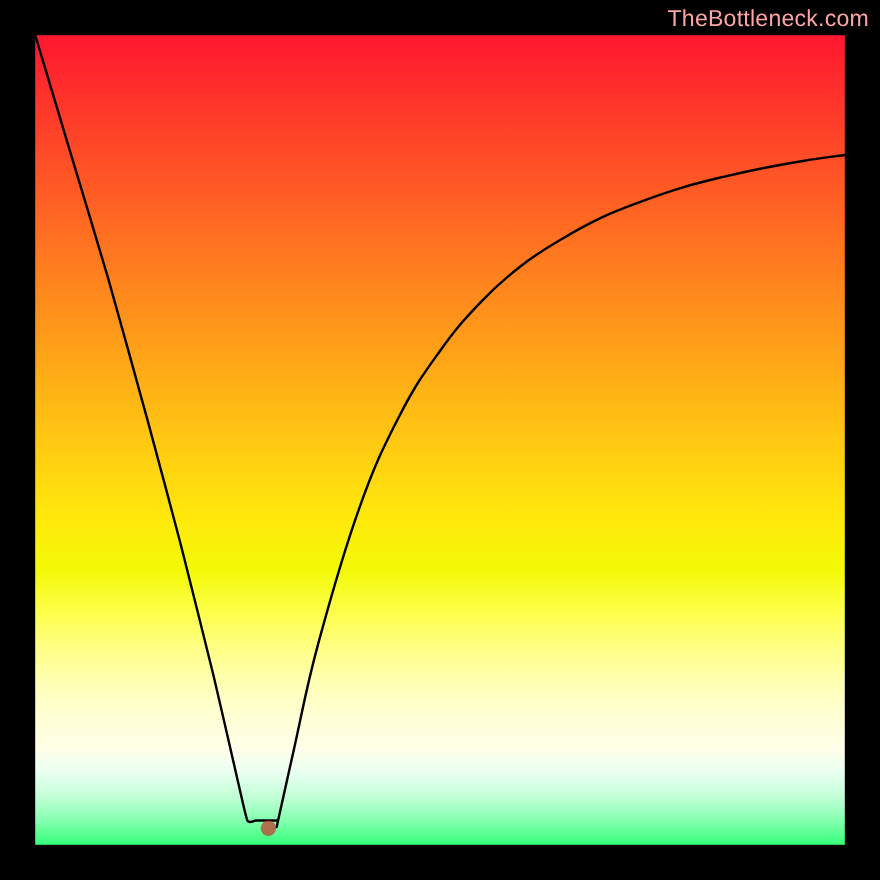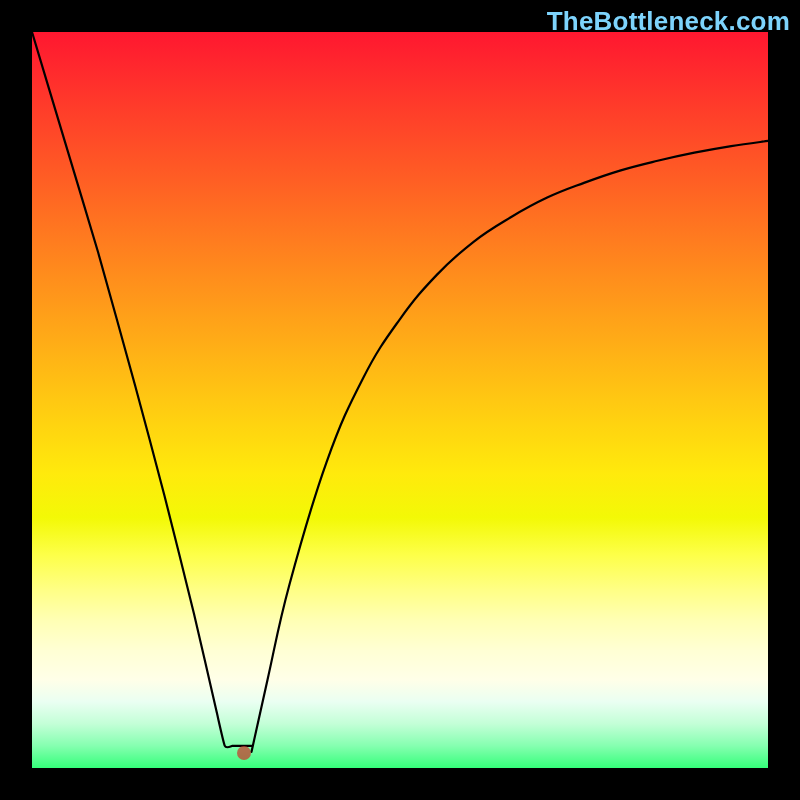--- a/index.html
+++ b/index.html
@@ -41,23 +41,23 @@
       #eafff2 91%,
       #c3ffd7 94%,
       #85ffb0 97%,
       #35ff7a 100%
     );
   }
   .watermark {
     position: absolute;
     top: 6px;
     right: 10px;
-    color: #7dd3fc;
-    font-size: 26px;
-    font-weight: 700;
+    color: #fca5a5;
+    font-size: 21px;
+    font-weight: 400;
     letter-spacing: 0.2px;
     user-select: none;
   }
   svg.curve {
     position: absolute;
     left: 0;
     top: 0;
     width: 736px;
     height: 736px;
     overflow: visible;

